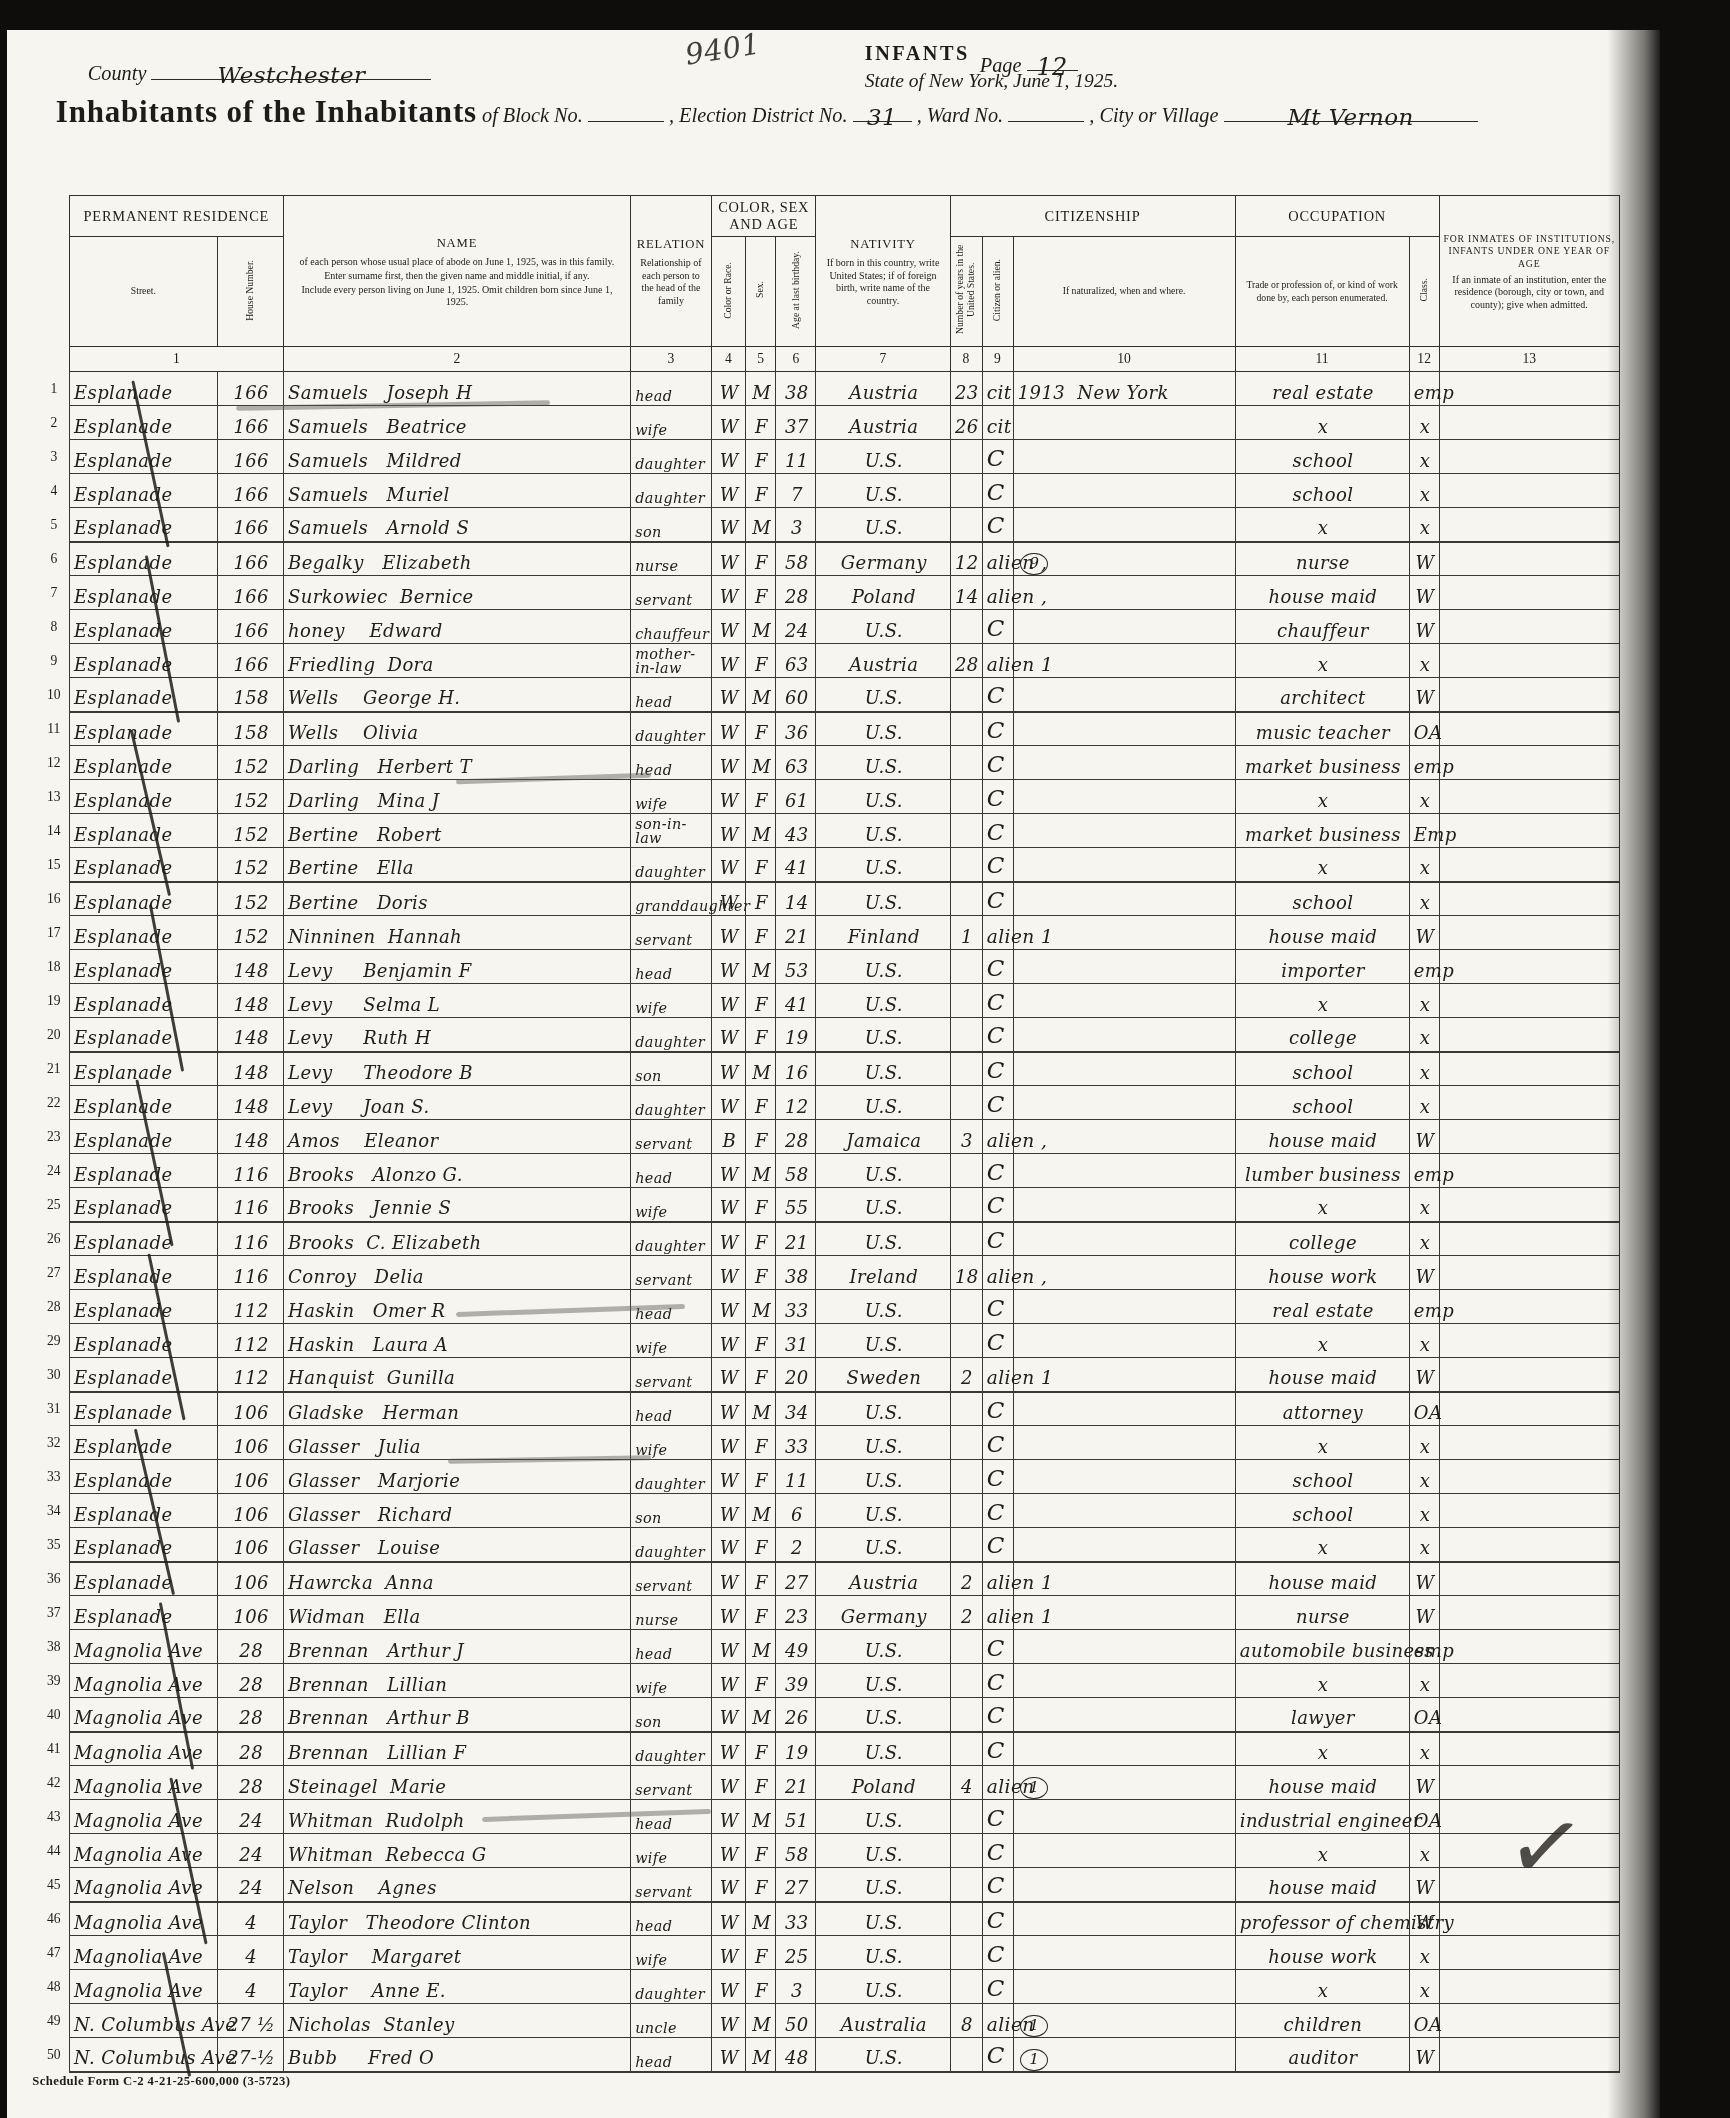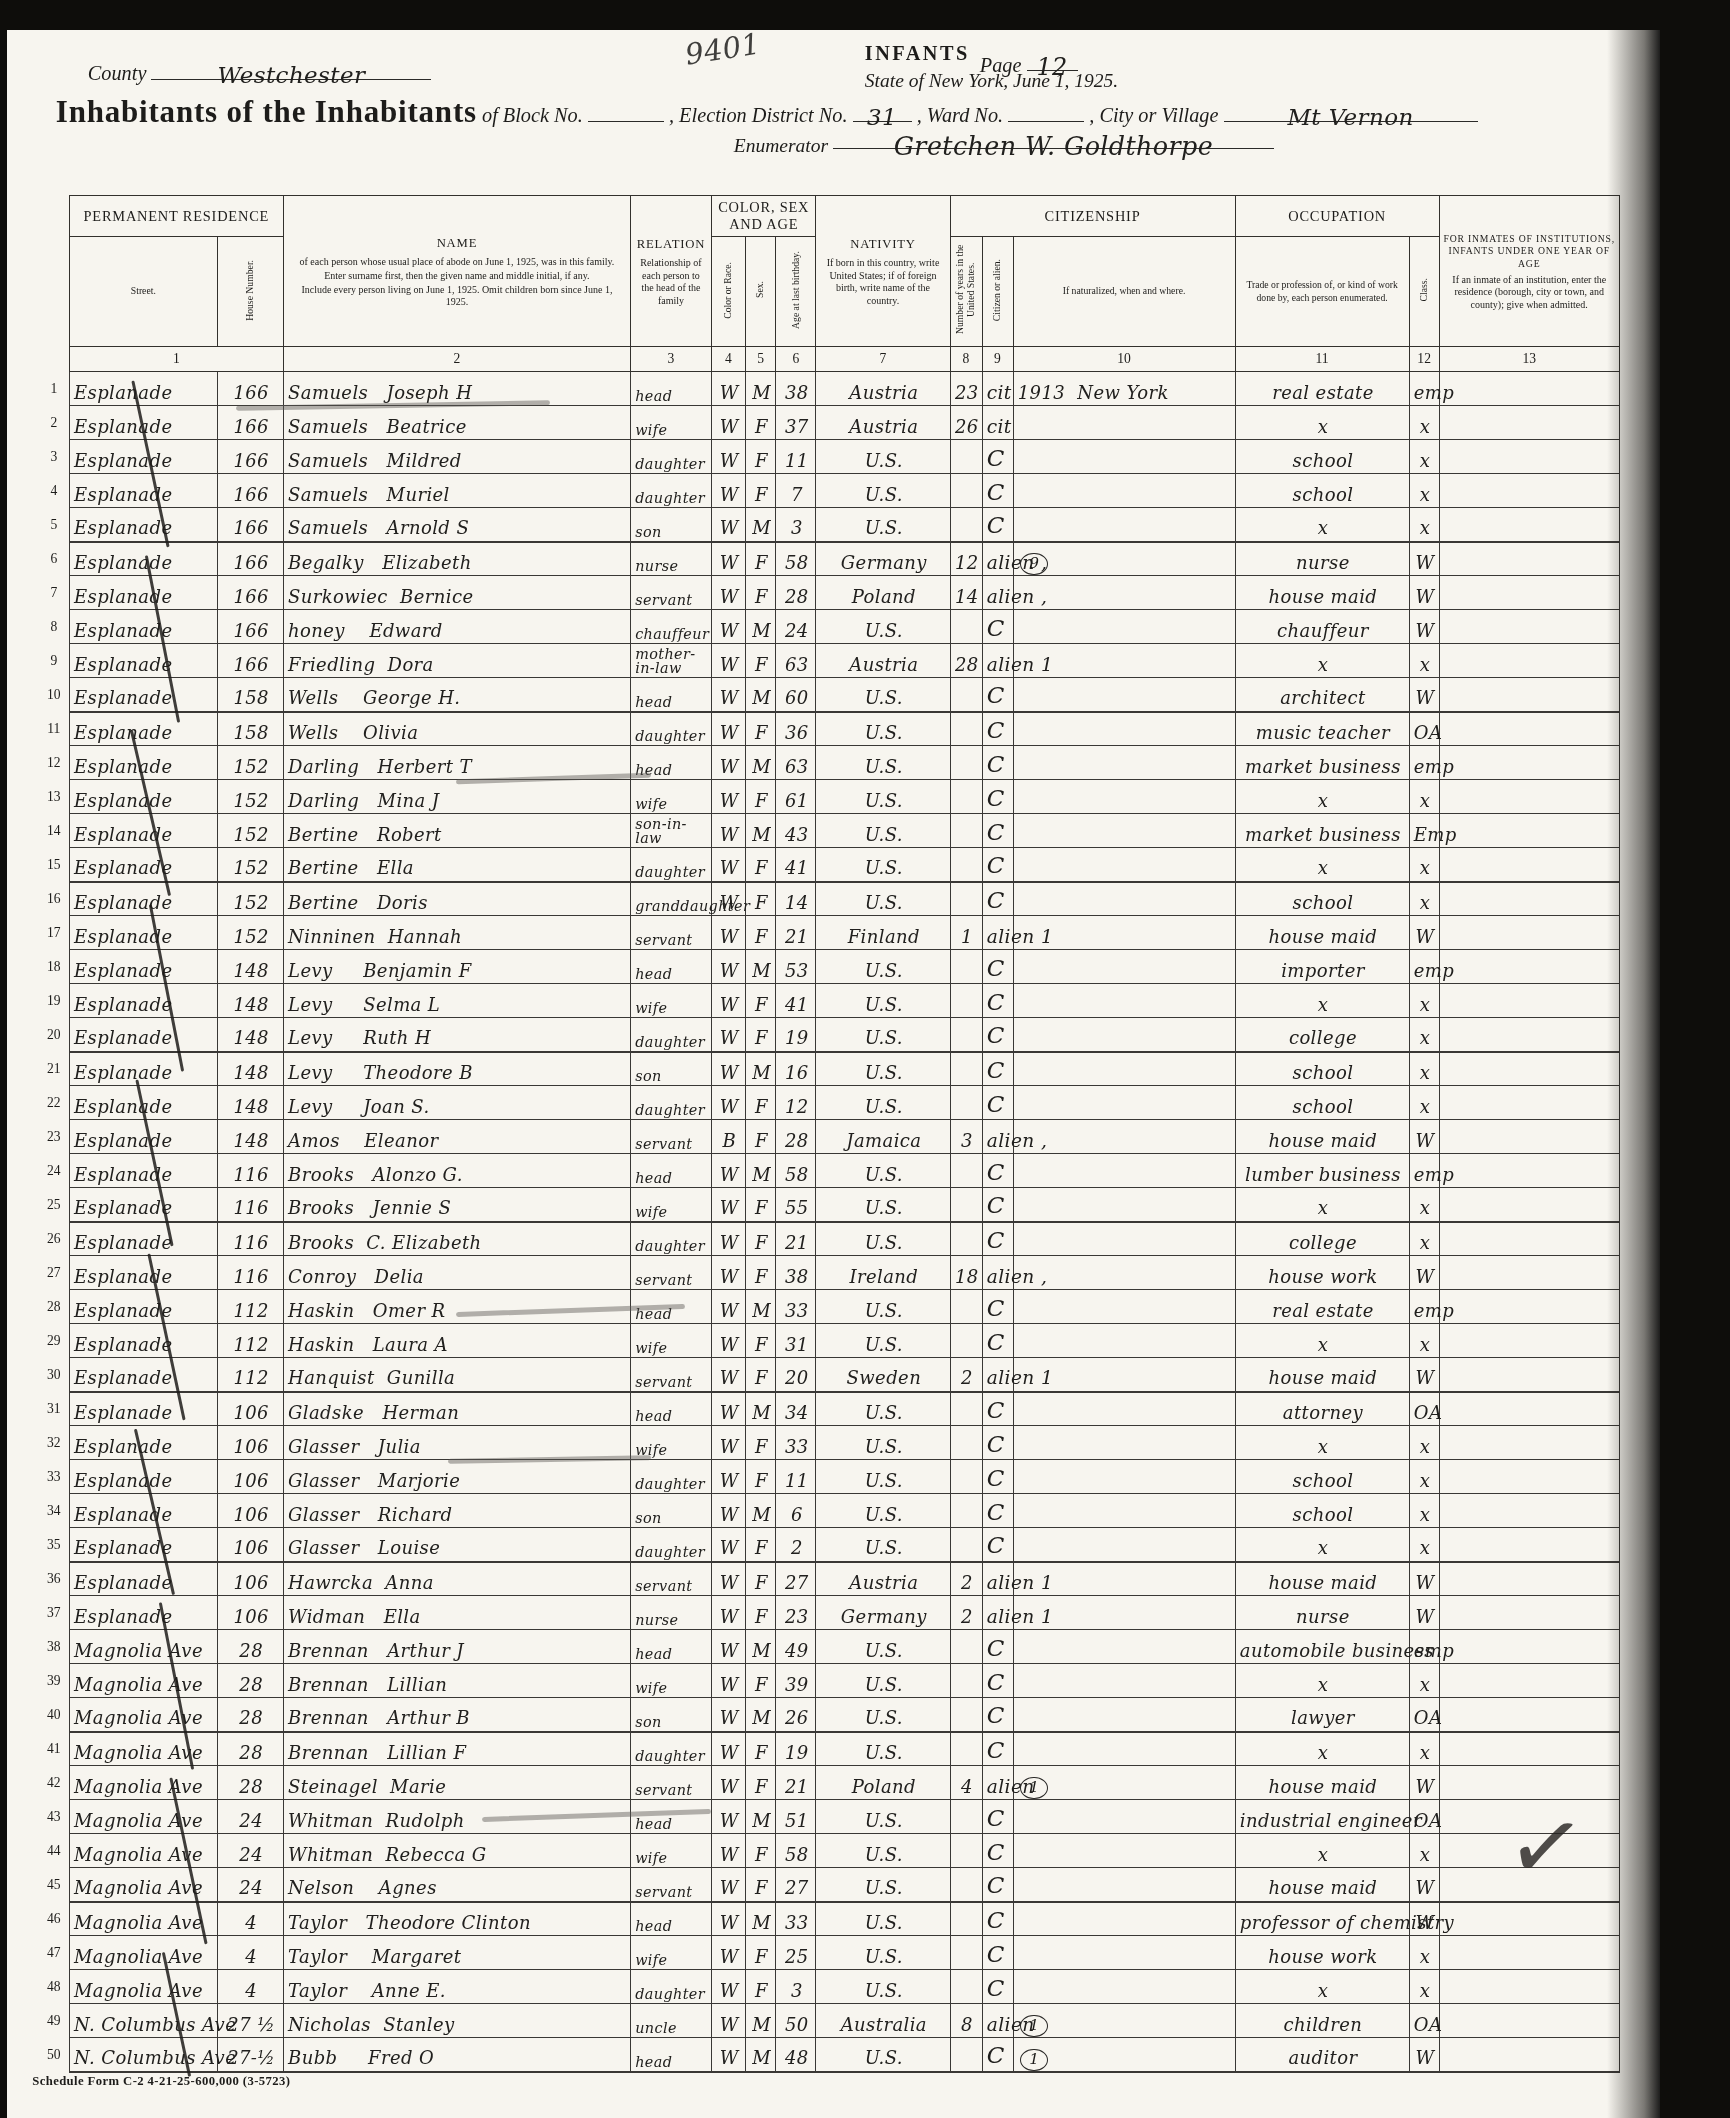--- a/index.html
+++ b/index.html
@@ -91,24 +91,20 @@
     <span class="printed-i">, Election District No.</span>
     <span class="blank w70"><span class="hw">31</span></span>
     <span class="printed-i">, Ward No.</span>
     <span class="blank w90"><span class="hw"></span></span>
     <span class="printed-i">, City or Village</span>
     <span class="blank w300"><span class="hw">Mt Vernon</span></span>
   </div>
 
 
 
-  <div class="hdr-line enum-line">
-    <span class="printed-i">Enumerator</span>
-    <span class="blank w520"><span class="hw">Gretchen W. Goldthorpe</span></span>
-  </div>
 
   <table class="census">
     <colgroup>
       <col style="width:30.5px">
         <col style="width:148px">
         <col style="width:66px">
         <col style="width:347px">
       <col style="width:81px">
         <col style="width:34px">
         <col style="width:30.5px">

